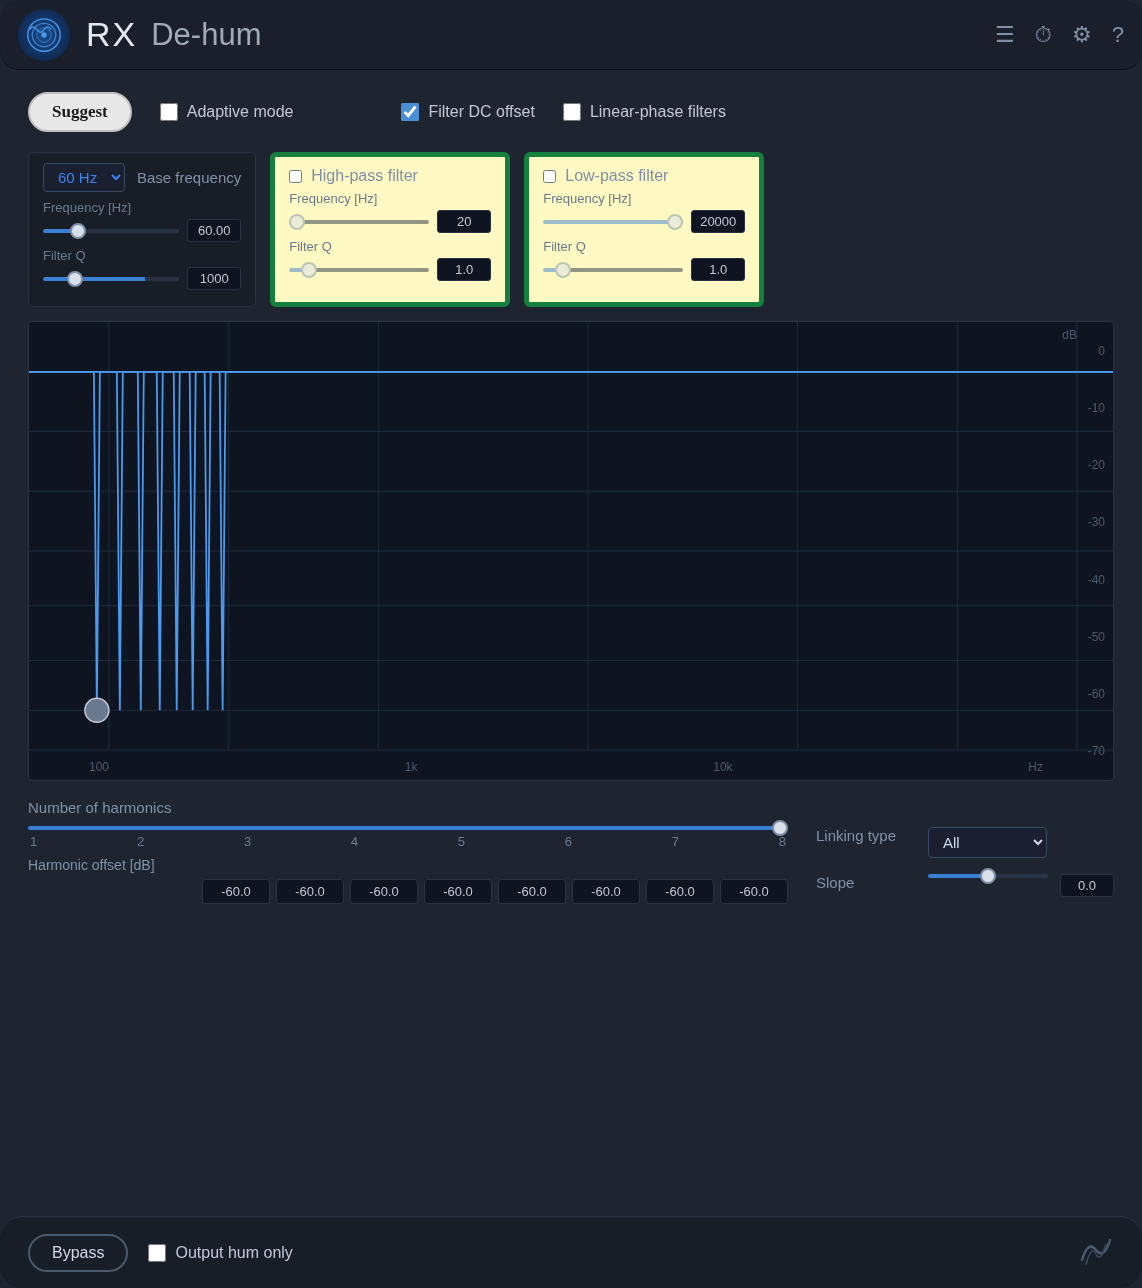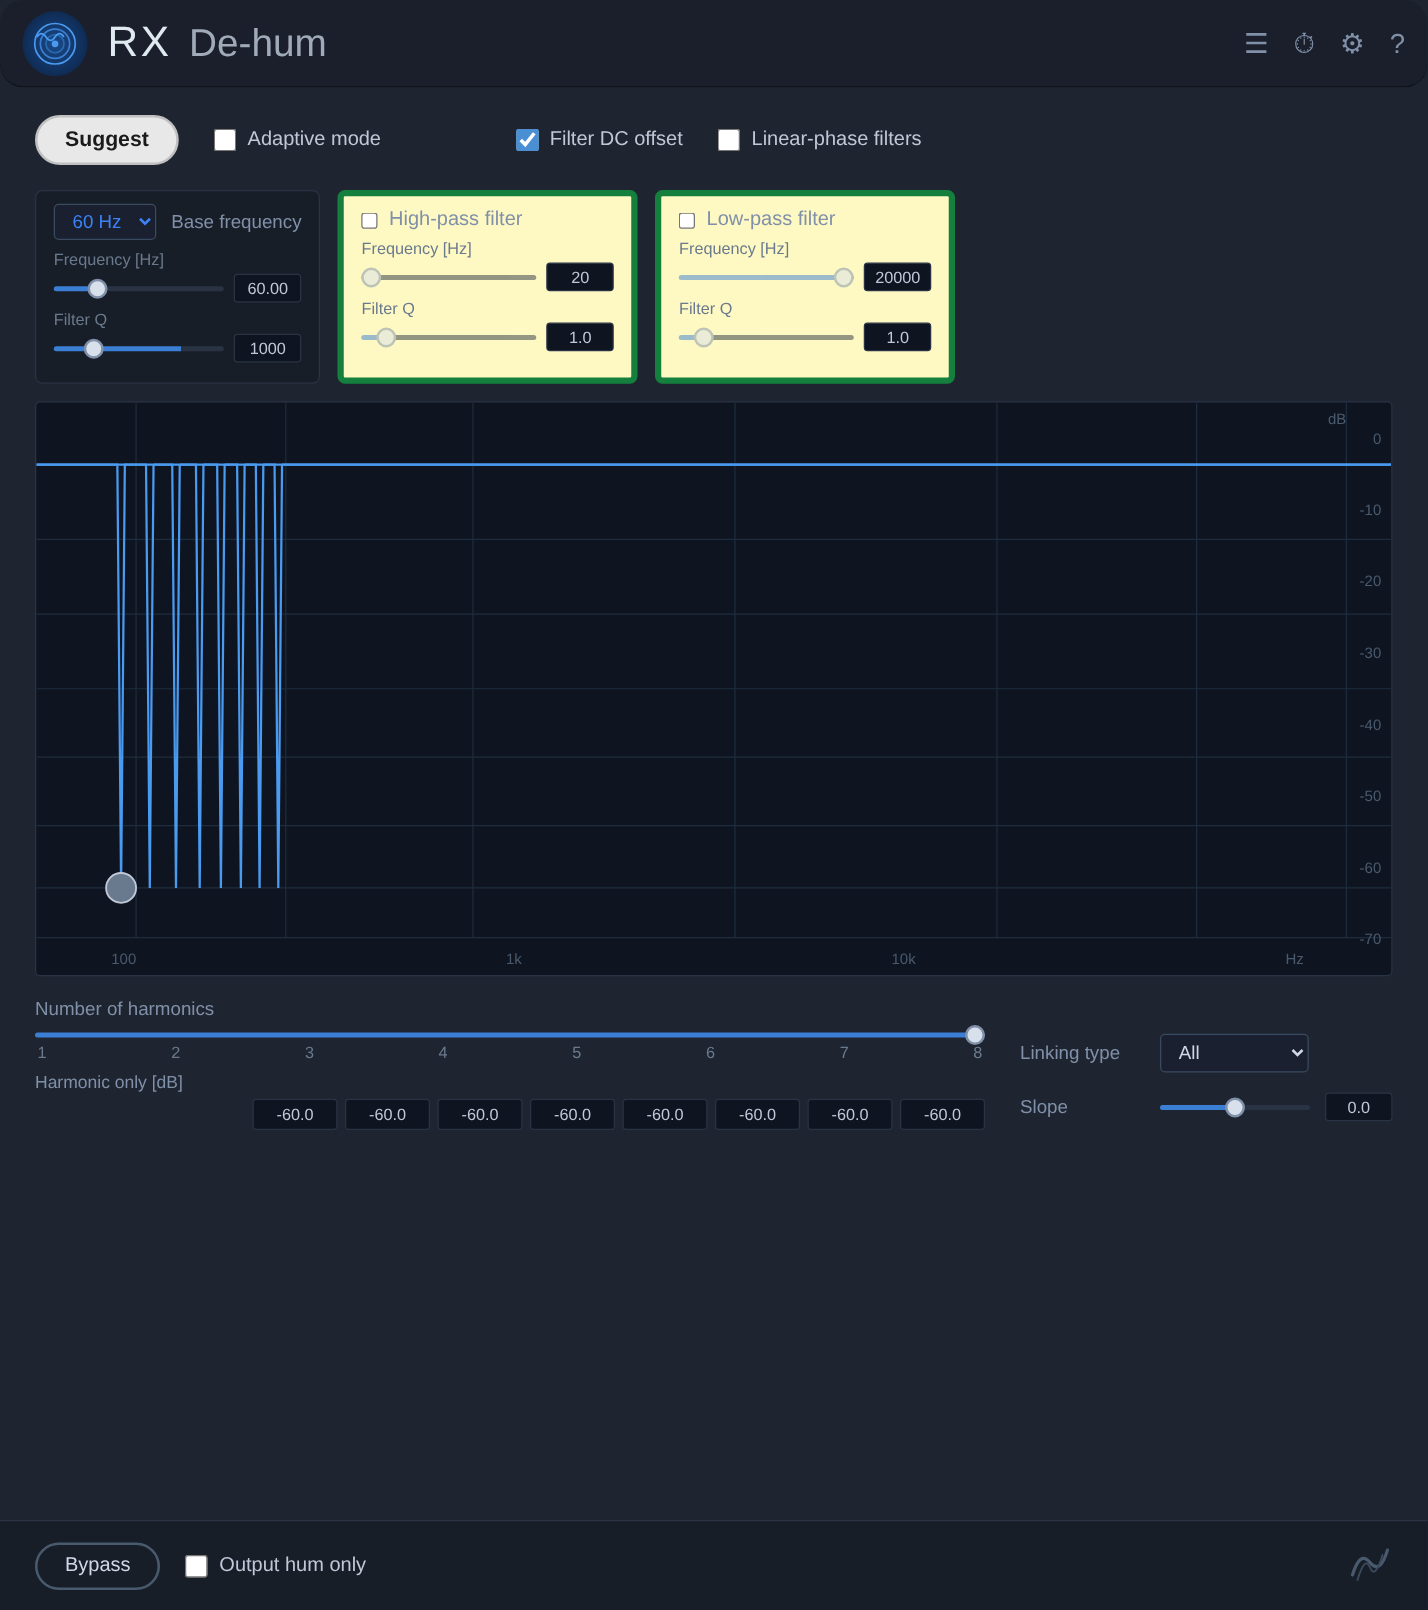--- a/index.html
+++ b/index.html
@@ -70,20 +70,21 @@
     }
     .btn-suggest {
       background: #e8e8e8;
       color: #1a1a1a;
       border: 2px solid #c0c0c0;
       border-radius: 22px;
       padding: 8px 22px;
       font-size: 17px;
       font-weight: 600;
       cursor: pointer;
+      font-family: Liberation Serif, serif;
     }
     .checkbox-group {
       display: flex;
       align-items: center;
       gap: 9px;
       font-size: 16px;
       color: #c0c8d8;
     }
     .checkbox-group input[type="checkbox"] {
       width: 18px; height: 18px;
@@ -282,21 +283,20 @@
     .harmonics-right {
       min-width: 280px;
       display: flex;
       flex-direction: column;
       gap: 16px;
       padding-left: 28px;
       margin-top: 28px;
     }
     .link-row, .slope-row {
       display: flex;
-      align-items: center;
       gap: 12px;
     }
     .right-label {
       font-size: 15px;
       color: #8090a8;
       min-width: 100px;
     }
     .link-select {
       background: #1a2030;
       color: #d0d8e8;
@@ -317,20 +317,21 @@
       bottom: 0;
       left: 0;
       right: 0;
       height: 72px;
       background: #181e28;
       border-top: 1px solid #2a3344;
       display: flex;
       align-items: center;
       padding: 0 28px;
       gap: 20px;
+      border-radius: 22px;
     }
     .btn-bypass {
       background: transparent;
       color: #d0d8e8;
       border: 2px solid #4a5a6e;
       border-radius: 22px;
       padding: 8px 22px;
       font-size: 16px;
       font-weight: 500;
       cursor: pointer;
@@ -514,21 +515,21 @@
       <div class="harmonic-numbers">
         <span>1</span>
         <span>2</span>
         <span>3</span>
         <span>4</span>
         <span>5</span>
         <span>6</span>
         <span>7</span>
         <span>8</span>
       </div>
-      <div class="harmonic-gains-label">Harmonic only [dB]</div>
+      <div class="harmonic-gains-label">Harmonic offset [dB]</div>
       <div class="harmonic-gains-row">
         <span class="gain-box">-60.0</span>
         <span class="gain-box">-60.0</span>
         <span class="gain-box">-60.0</span>
         <span class="gain-box">-60.0</span>
         <span class="gain-box">-60.0</span>
         <span class="gain-box">-60.0</span>
         <span class="gain-box">-60.0</span>
         <span class="gain-box">-60.0</span>
       </div>

